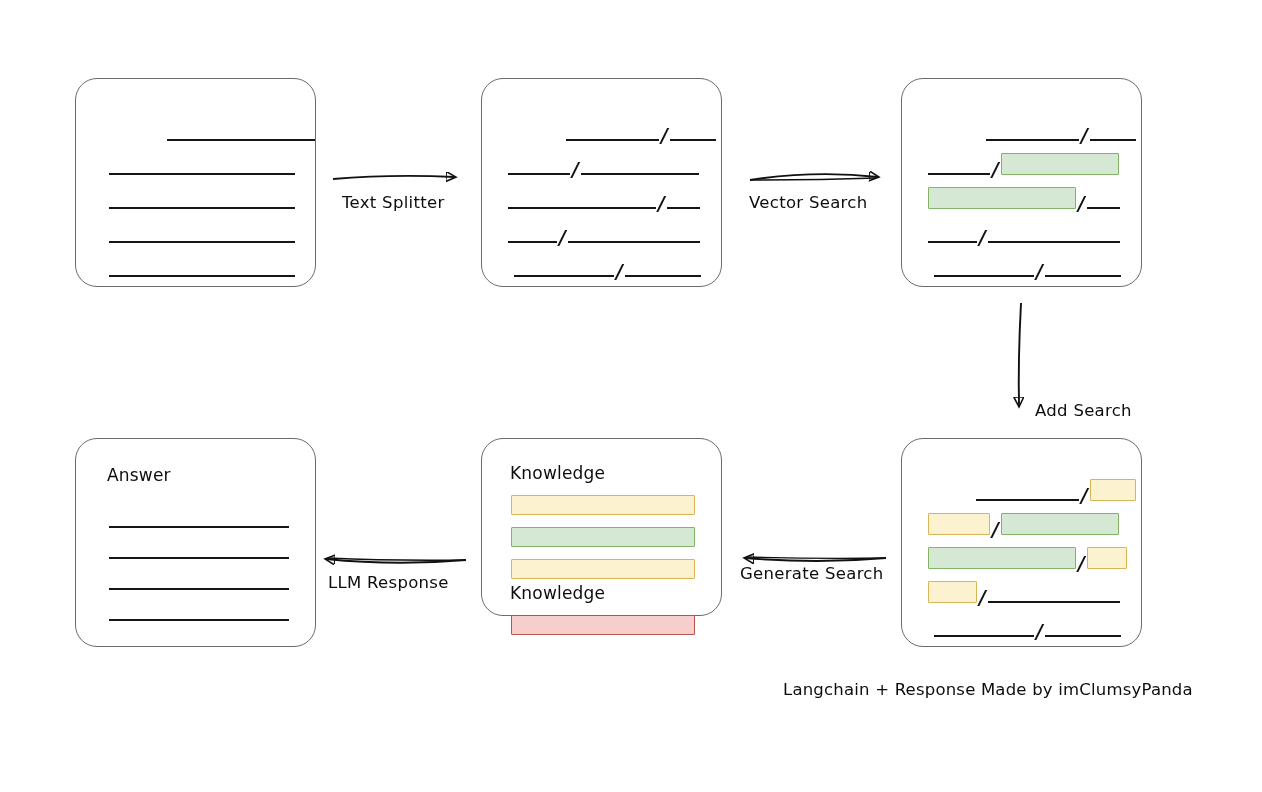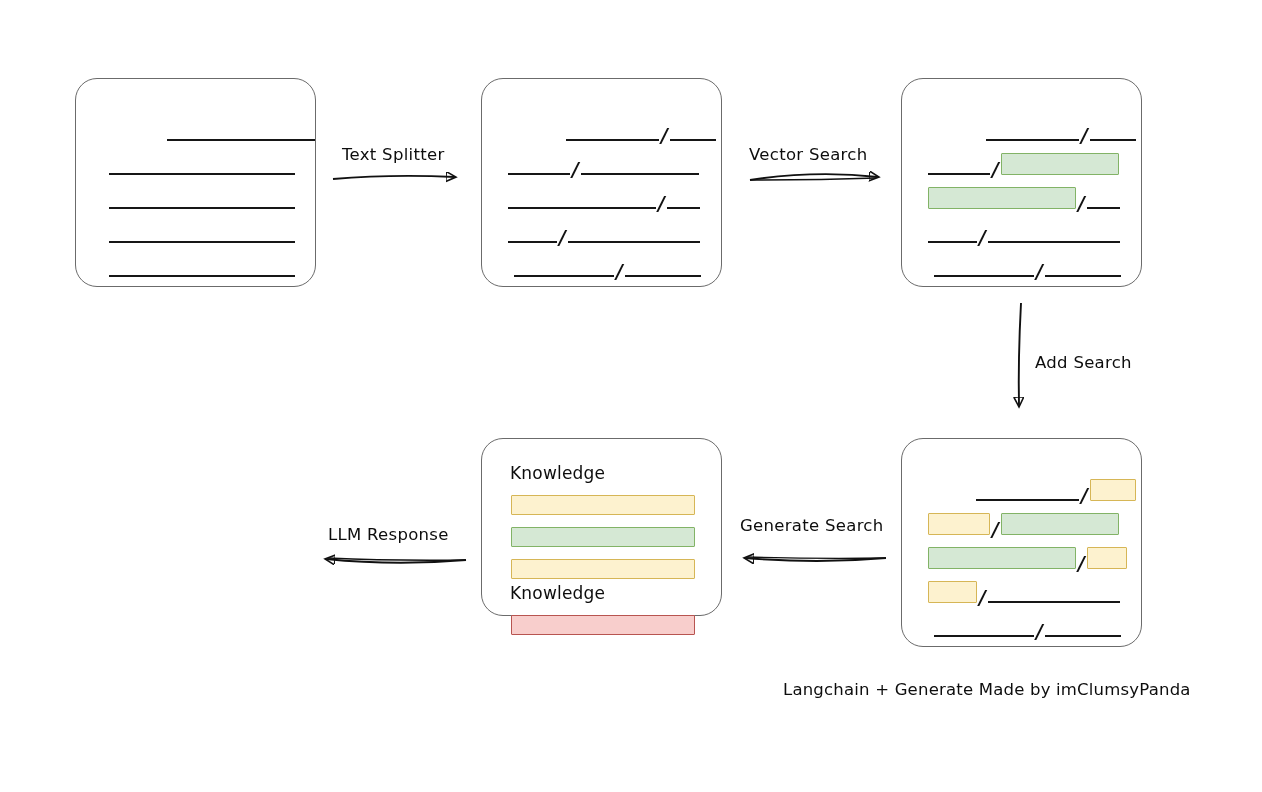--- a/index.html
+++ b/index.html
@@ -80,20 +80,21 @@
     box-sizing:border-box;
   }
 
   
   .arrow-label{
     position:absolute;
     font-size:16.5px;
     color:#0d0d0d;
     white-space:nowrap;
     letter-spacing:.3px;
+    margin-top:48px;
   }
 
   .footer{
     position:absolute;
     font-size:16.5px;
     color:#0d0d0d;
     white-space:nowrap;
     letter-spacing:.2px;
   }
 
@@ -268,16 +269,33 @@
 
     <div class="bar yellow" style="left:29px;top:56px;width:184px;background:#fdf2cf;border:1.6px solid #d6b656;"></div>
     <div class="bar green" style="left:29px;top:88px;width:184px;background:#d5e8d4;border:1.6px solid #82b366;"></div>
     <div class="bar yellow" style="left:29px;top:120px;width:184px;background:#fdf2cf;border:1.6px solid #d6b656;"></div>
 
     <div class="box-title" style="left:28px;top:144px;">Knowledge</div>
 
     <div class="bar red" style="left:29px;top:176px;width:184px;background:#f8cecc;border:1.6px solid #b85450;"></div>
   </div>
 
-
-  <div class="footer" style="left:783px;top:680px;">Langchain + Generate Made by imClumsyPanda</div>
+  <div class="doc-box" style="left:75px;top:438px;width:241px;height:209px;">
+    <div class="box-title" style="left:31px;top:26px;">Answer</div>
+    <div class="rows">
+        <div class="row" style="top: 67px; left: 33px; right: 0px;">
+          <span class="seg plain" style="width: 180px;"></span>
+        </div>
+        <div class="row" style="top: 98px; left: 33px; right: 0px;">
+          <span class="seg plain" style="width: 180px;"></span>
+        </div>
+        <div class="row" style="top: 129px; left: 33px; right: 0px;">
+          <span class="seg plain" style="width: 180px;"></span>
+        </div>
+        <div class="row" style="top: 160px; left: 33px; right: 0px;">
+          <span class="seg plain" style="width: 180px;"></span>
+        </div>
+      </div>
+  </div>
+
+  <div class="footer" style="left:783px;top:680px;">Langchain + Response Made by imClumsyPanda</div>
 
 </div>
 
 </body></html>

